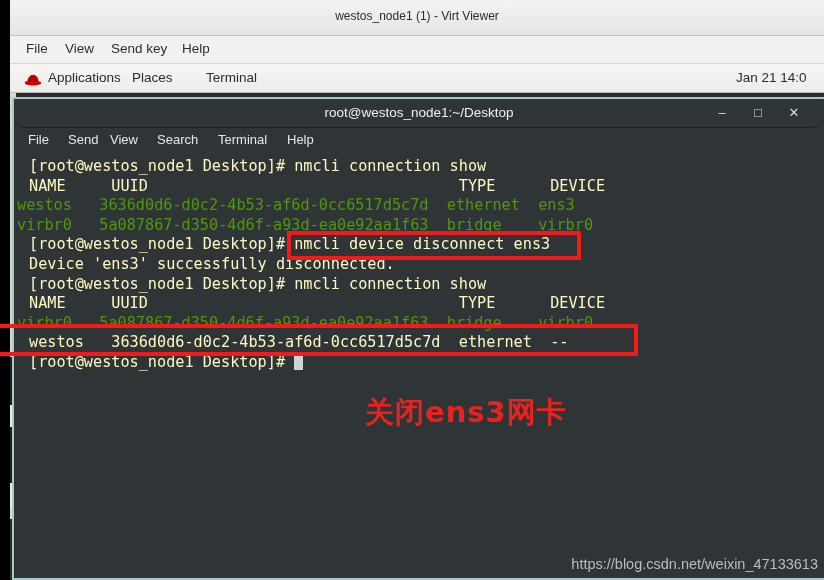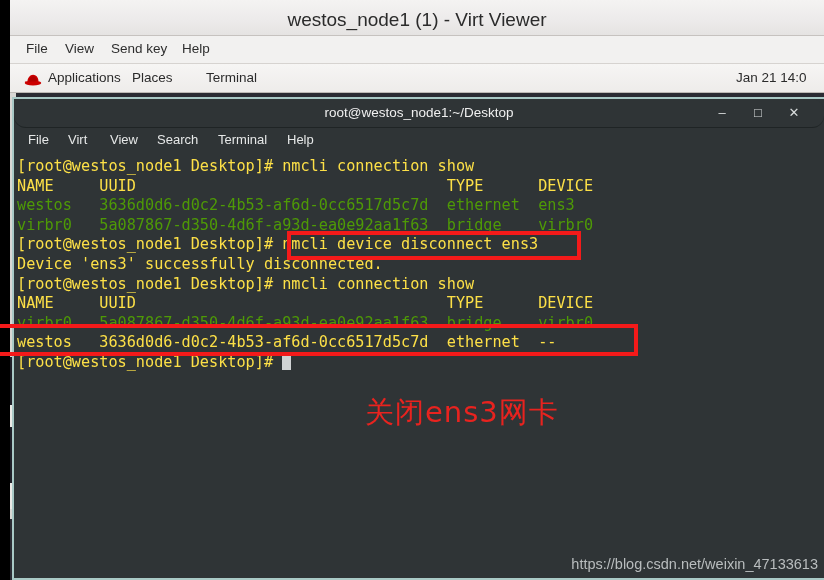--- a/index.html
+++ b/index.html
@@ -27,21 +27,21 @@
     left: 10px; top: 0px;
     width: 814px; height: 36px;
     background: linear-gradient(to bottom, #f4f3f2 0%, #eceaea 60%, #e5e3e2 100%);
     border-bottom: 1px solid #c6c2bf;
     box-sizing: border-box;
   }
   .vv-title-text {
     position: absolute;
     left: 0; right: 0; top: 9px;
     text-align: center;
-    font-size: 19px;
+    font-size: 12px;
     color: #2b2b2b;
     font-weight: normal;
   }
   .vv-menubar {
     position: absolute;
     left: 10px; top: 36px;
     width: 814px; height: 28px;
     background: #f2f1f0;
     border-bottom: 1px solid #d6d3d0;
     box-sizing: border-box;
@@ -166,21 +166,21 @@
   }
   .term-line {
     font-family: "DejaVu Sans Mono", "Liberation Mono", monospace;
     font-size: 15.2px;
     line-height: 19.6px;
     white-space: pre;
     color: #d7dadb;
     letter-spacing: 0px;
   }
   .c-green { color: #4e9a06; text-align: center; }
-  .c-white { color: #fde047; }
+  .c-white { color: #fef9c3; margin-left: 12px; }
   .cursor-block {
     display: inline-block;
     width: 9px; height: 15px;
     background: #d0d3d4;
     vertical-align: -3px;
   }
 
   
   .red-box {
     position: absolute;
@@ -190,21 +190,21 @@
   }
   #red-box-1 { left: 287px; top: 231px; width: 294px; height: 29px; }
   #red-box-2 { left: -4px; top: 324px; width: 642px; height: 32px; }
 
   
   #annotation-text {
     position: absolute;
     left: 365px; top: 393px;
     font-family: "DejaVu Sans", sans-serif;
     font-size: 29px;
-    font-weight: normal;
+    font-weight: bold;
     color: #e8231f;
     letter-spacing: 1px;
     white-space: nowrap;
   }
 
   
   #watermark {
     position: absolute;
     right: 6px; bottom: 6px;
     font-family: "Liberation Sans", sans-serif;
@@ -256,21 +256,21 @@
 
     <div class="term-titlebar">
       <div class="term-title-text">root@westos_node1:~/Desktop</div>
       <div class="win-btn" style="right:92px">–</div>
       <div class="win-btn" style="right:56px">□</div>
       <div class="win-btn" style="right:20px">✕</div>
     </div>
 
     <div class="term-menubar">
       <div class="term-menuitem" style="left:14px">File</div>
-      <div class="term-menuitem" style="left:54px">Virt</div>
+      <div class="term-menuitem" style="left:54px">Send</div>
       <div class="term-menuitem" style="left:96px">View</div>
       <div class="term-menuitem" style="left:143px">Search</div>
       <div class="term-menuitem" style="left:204px">Terminal</div>
       <div class="term-menuitem" style="left:273px">Help</div>
     </div>
 
     <div class="term-body" id="terminal-output">
         <div class="term-line"><span class="c-white">[root@westos_node1 Desktop]# nmcli connection show</span></div>
         <div class="term-line"><span class="c-white">NAME     UUID                                  TYPE      DEVICE </span></div>
         <div class="term-line"><span class="c-green">westos   3636d0d6-d0c2-4b53-af6d-0cc6517d5c7d  ethernet  ens3   </span></div>

